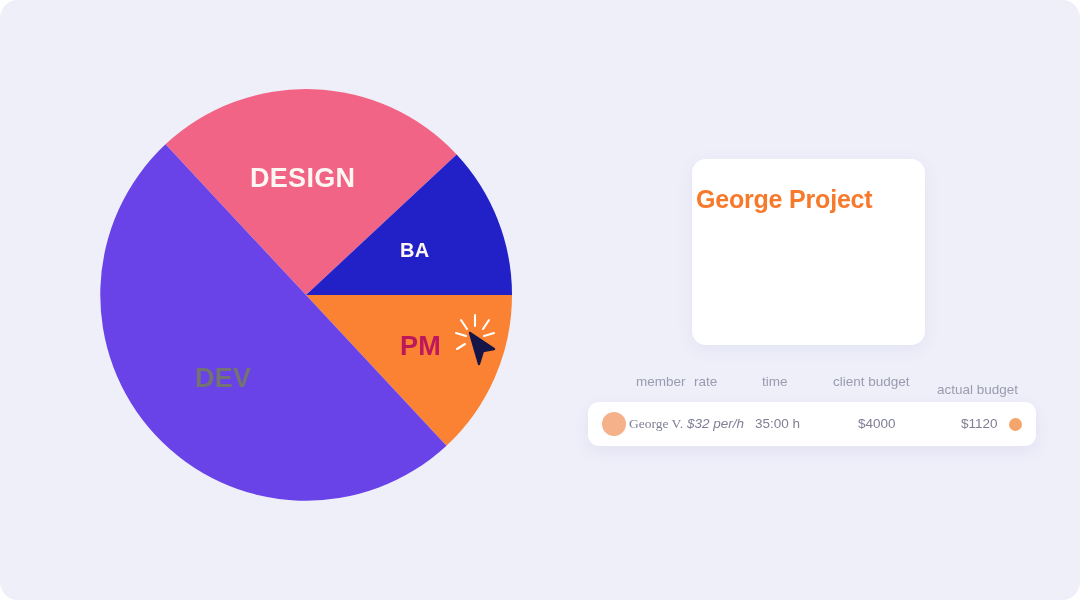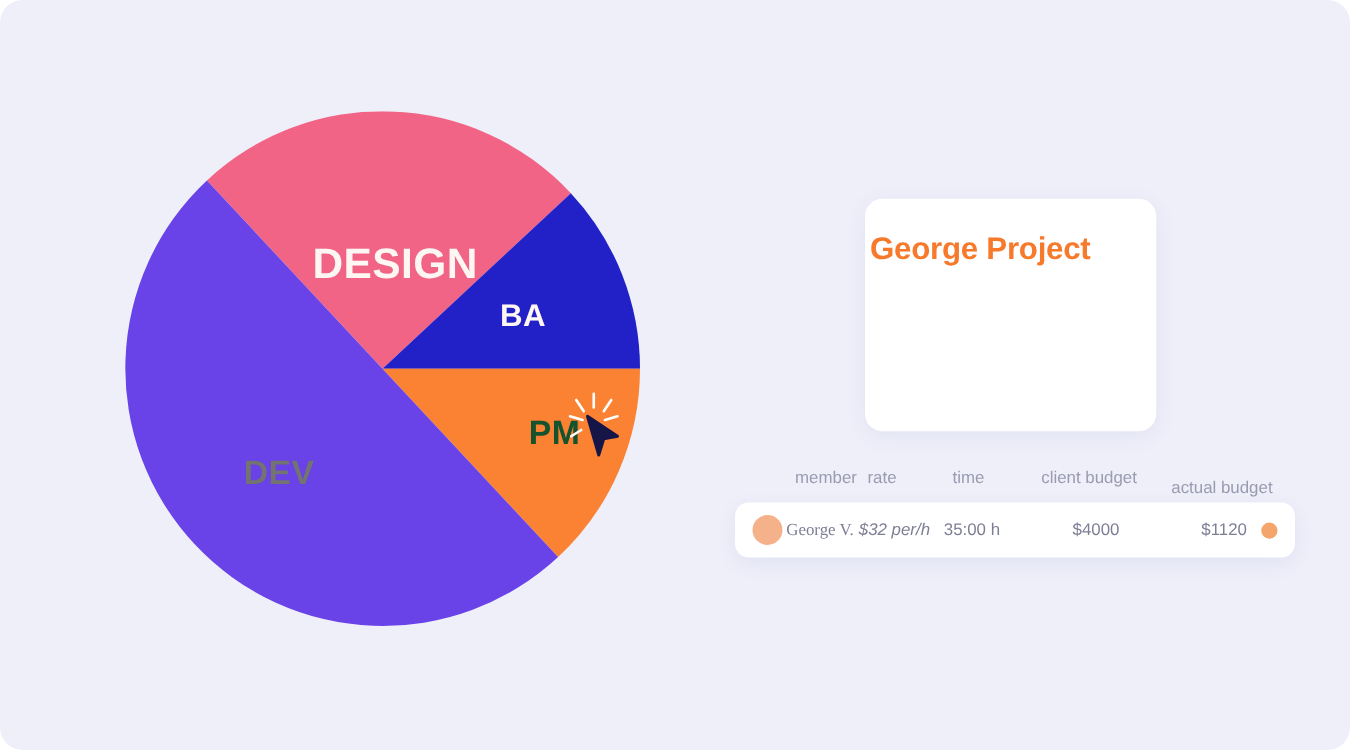--- a/index.html
+++ b/index.html
@@ -27,22 +27,22 @@
 
   .slice-label {
     position: absolute;
     color: #fdf6f2;
     font-weight: 700;
     letter-spacing: 0.3px;
     white-space: nowrap;
     pointer-events: none;
     text-shadow: 0 0 1px rgba(0,0,0,0.05);
   }
-  #label-design { left: 150px; top: 74px; font-size: 34px; margin-top: 29px; }
-  #label-ba     { left: 300px; top: 150px; font-size: 25px; }
+  #label-design { left: 150px; top: 74px; font-size: 27px; }
+  #label-ba     { left: 300px; top: 150px; font-size: 20px; }
   #label-dev    { left:  95px; top: 242px; font-size: 27px; }
   #label-pm     { left: 300px; top: 242px; font-size: 27px; }
 
   
   #cursor-group {
     position: absolute;
     left: 348px; top: 222px;
     width: 60px; height: 60px;
     pointer-events: none;
   }
@@ -136,21 +136,21 @@
       <path fill="#2221C8" d="M 206 206 L 356.66 65.51 A 206 206 0 0 1 412.00 206.00 Z"></path>
 
       <path fill="#FB8232" d="M 206 206 L 412.00 206.00 A 206 206 0 0 1 346.49 356.66 Z"></path>
 
       <path fill="#6943E8" d="M 206 206 L 346.49 356.66 A 206 206 0 0 1 65.51 55.34 Z"></path>
     </svg>
 
     <span class="slice-label" id="label-design" style="color: rgb(253, 246, 242);">DESIGN</span>
     <span class="slice-label" id="label-ba" style="color: rgb(253, 246, 242);">BA</span>
     <span class="slice-label" id="label-dev" style="color: #737373; margin-top: 32px;">DEV</span>
-    <span class="slice-label" id="label-pm" style="color: #14532d; margin-left: 23px;">PM</span>
+    <span class="slice-label" id="label-pm" style="color: #be185d;">PM</span>
 
     <div id="cursor-group">
       <svg width="60" height="60" viewBox="0 0 60 60">
         <g stroke="#ffffff" stroke-width="2.1" stroke-linecap="round">
           <line x1="27" y1="4" x2="27" y2="15"></line>
           <line x1="41" y1="9" x2="35" y2="18"></line>
           <line x1="13" y1="9" x2="19" y2="18"></line>
           <line x1="46" y1="22" x2="36" y2="25"></line>
           <line x1="8" y1="22" x2="18" y2="25"></line>
           <line x1="9" y1="38" x2="17" y2="33"></line>

